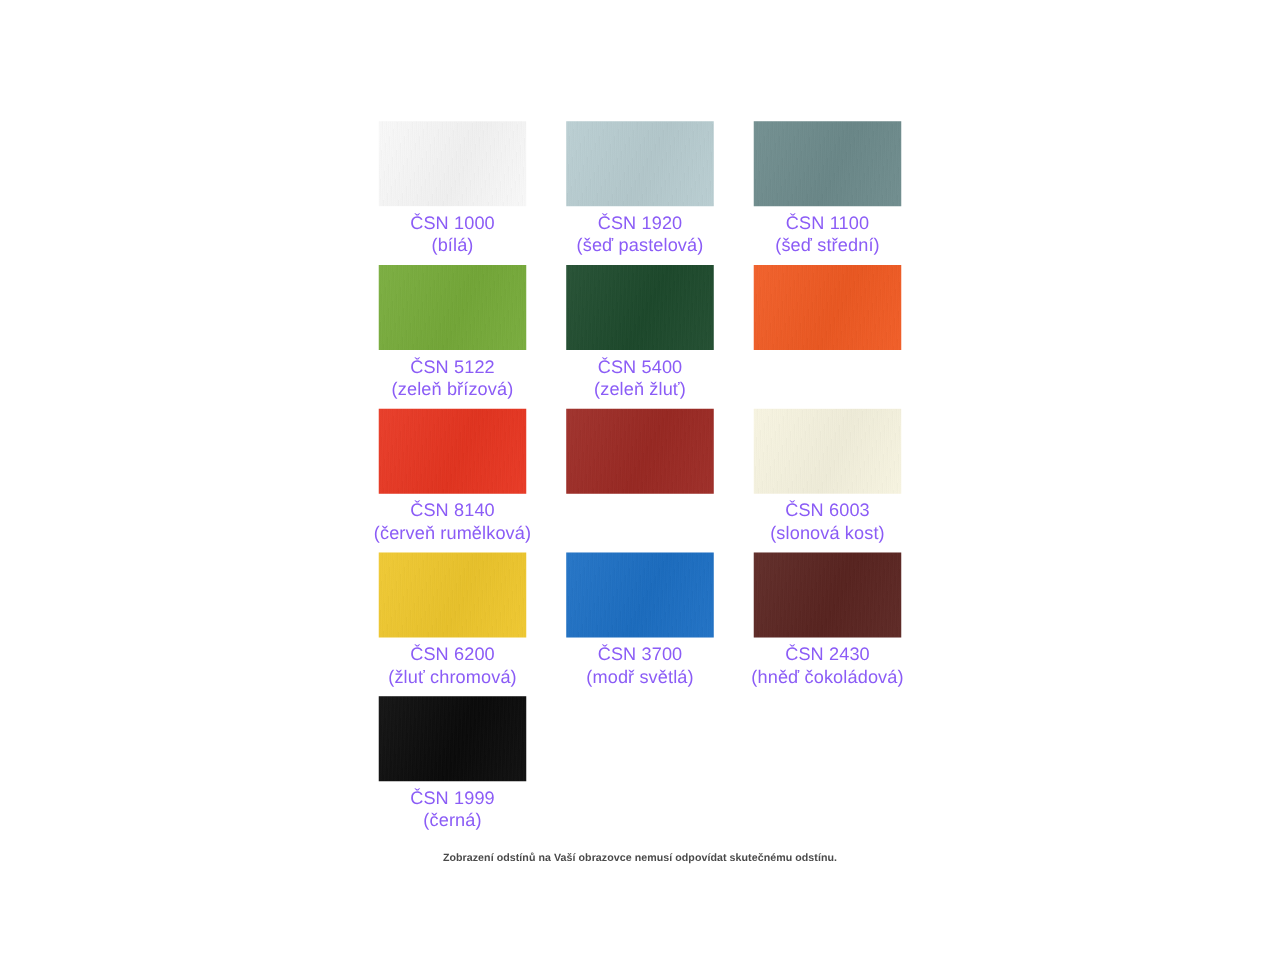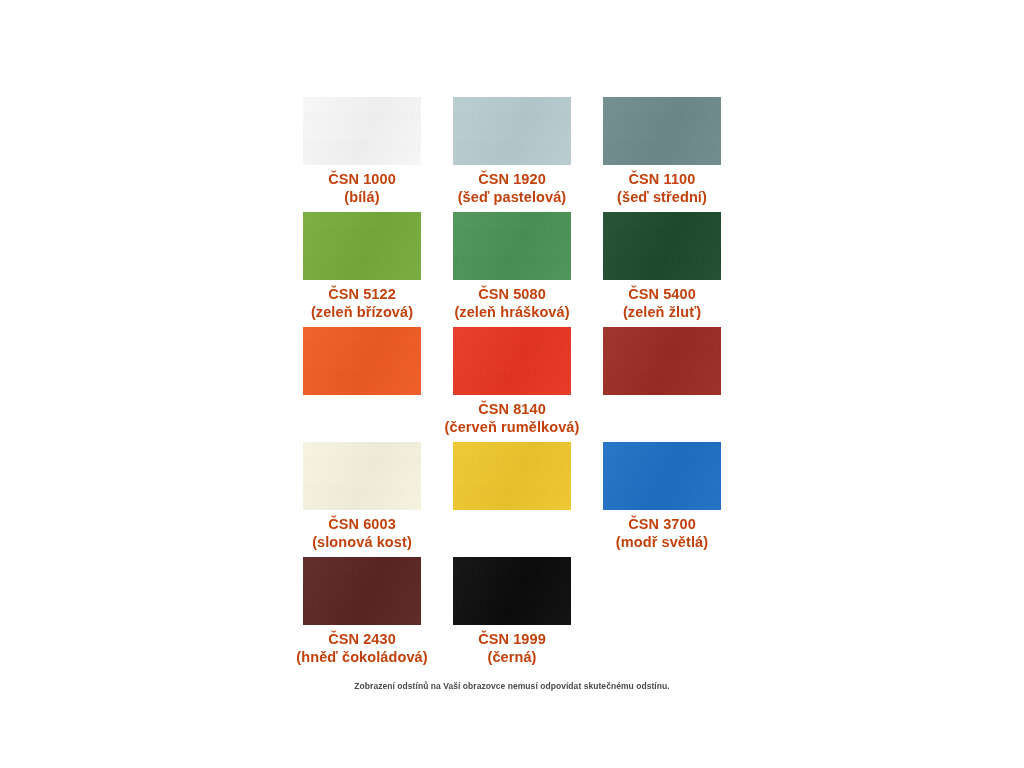--- a/index.html
+++ b/index.html
@@ -45,22 +45,22 @@
     position: absolute;
     inset: 0;
     background-image:
       linear-gradient(115deg, rgba(255,255,255,0.05) 0%, rgba(0,0,0,0.035) 55%, rgba(255,255,255,0.03) 100%),
       repeating-linear-gradient(92deg, rgba(0,0,0,0.022) 0px, rgba(255,255,255,0.018) 1px, rgba(0,0,0,0.01) 2px, rgba(255,255,255,0.012) 3px);
     pointer-events: none;
   }
   .swatch-caption {
     margin-top: 6px;
     text-align: center;
-    color: #c2410c;
-    font-weight: bold;
+    color: #8b5cf6;
+    font-weight: normal;
     font-size: 14.5px;
     line-height: 17.5px;
     letter-spacing: 0.1px;
     white-space: nowrap;
   }
   .caption-code {
     display: block;
   }
   .caption-name {
     display: block;
@@ -101,27 +101,20 @@
         </div>
       </div>
       <div class="swatch-cell">
         <div class="swatch-chip" style="background: rgb(118, 171, 57);"></div>
         <div class="swatch-caption">
           <span class="caption-code">ČSN 5122</span>
           <span class="caption-name">(zeleň břízová)</span>
         </div>
       </div>
       <div class="swatch-cell">
-        <div class="swatch-chip" style="background: rgb(74, 147, 85);"></div>
-        <div class="swatch-caption">
-          <span class="caption-code">ČSN 5080</span>
-          <span class="caption-name">(zeleň hrášková)</span>
-        </div>
-      </div>
-      <div class="swatch-cell">
         <div class="swatch-chip" style="background: rgb(29, 74, 44);"></div>
         <div class="swatch-caption">
           <span class="caption-code">ČSN 5400</span>
           <span class="caption-name">(zeleň žluť)</span>
         </div>
       </div>
       <div class="swatch-cell">
         <div class="swatch-chip" style="background: rgb(241, 90, 34);"></div>
       </div>
       <div class="swatch-cell">
@@ -136,20 +129,24 @@
       </div>
       <div class="swatch-cell">
         <div class="swatch-chip" style="background: rgb(247, 244, 224);"></div>
         <div class="swatch-caption">
           <span class="caption-code">ČSN 6003</span>
           <span class="caption-name">(slonová kost)</span>
         </div>
       </div>
       <div class="swatch-cell">
         <div class="swatch-chip" style="background: rgb(239, 199, 44);"></div>
+        <div class="swatch-caption">
+          <span class="caption-code">ČSN 6200</span>
+          <span class="caption-name">(žluť chromová)</span>
+        </div>
       </div>
       <div class="swatch-cell">
         <div class="swatch-chip" style="background: rgb(28, 111, 196);"></div>
         <div class="swatch-caption">
           <span class="caption-code">ČSN 3700</span>
           <span class="caption-name">(modř světlá)</span>
         </div>
       </div>
       <div class="swatch-cell">
         <div class="swatch-chip" style="background: rgb(90, 36, 32);"></div>

